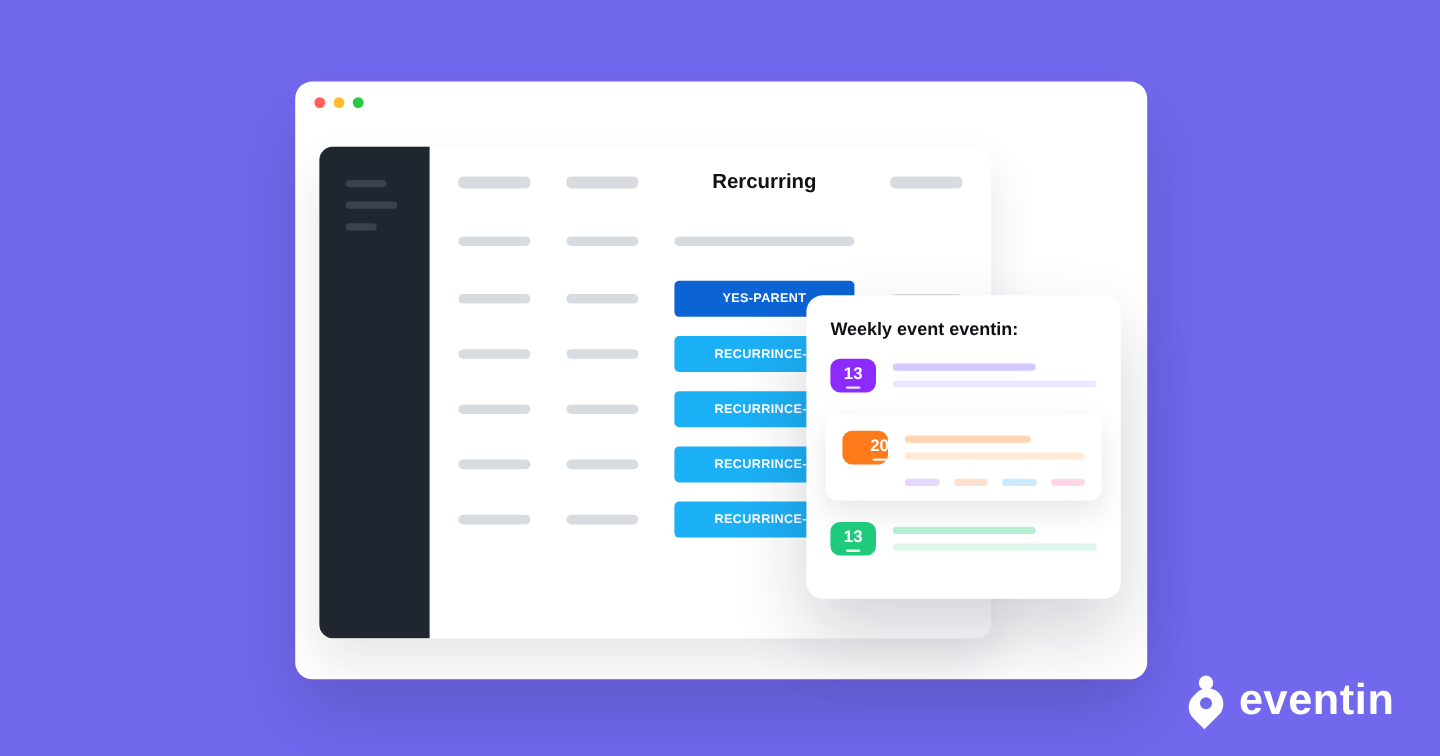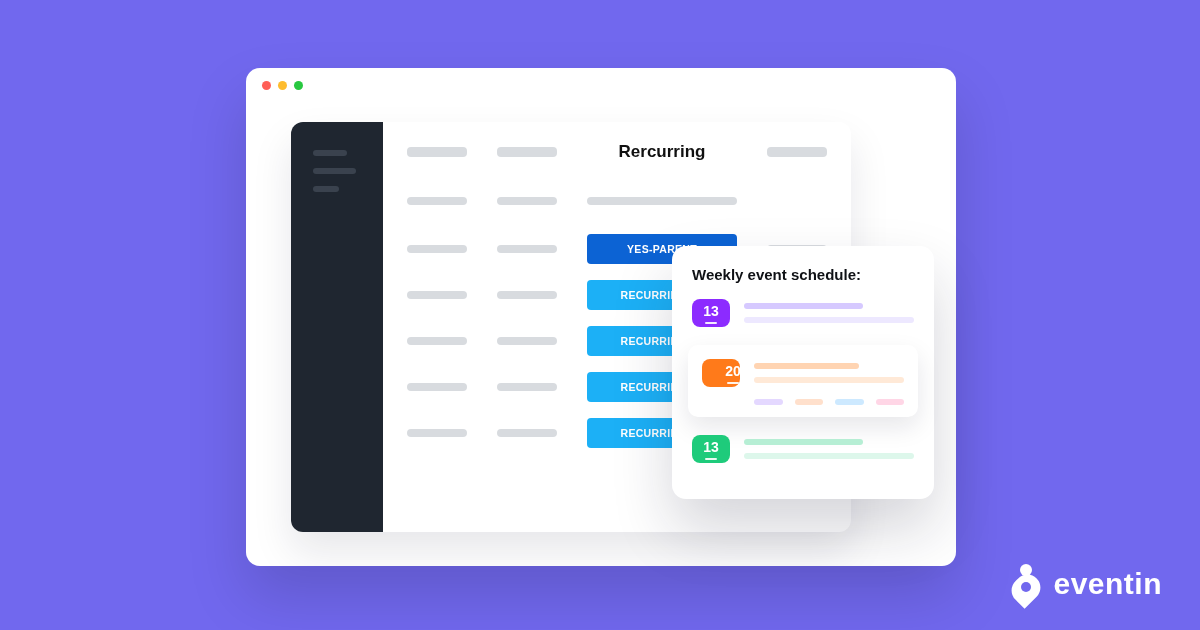--- a/index.html
+++ b/index.html
@@ -28,21 +28,21 @@
     align-items: center;
     padding-left: 16px;
     gap: 7px;
   }
   .dot { width: 9px; height: 9px; border-radius: 50%; }
 
   
   .app-card {
     position: absolute;
     top: 54px;
-    left: 45px;
+    left: 20px;
     width: 560px;
     height: 410px;
     background: #fff;
     border-radius: 12px;
     box-shadow: 0 20px 40px rgba(24,24,48,.10);
     display: flex;
     overflow: hidden;
   }
   .sidebar {
     width: 122px;
@@ -142,21 +142,21 @@
     width: 30px; height: 26px;
     background: #fff;
     border-radius: 15px 15px 15px 0;
     transform: rotate(-45deg);
   }
   .logo-mark .hole {
     position: absolute; top: 18px; left: 12px;
     width: 10px; height: 10px; border-radius: 50%;
     background: #7168EE;
   }
-  .logo-text { font-size: 30px; font-weight: 600; letter-spacing: .5px; }
+  .logo-text { font-size: 36px; font-weight: 600; letter-spacing: .5px; }
 </style>
 </head>
 <body>
 
 <div class="browser">
   <div class="browser-chrome">
     <span class="dot" style="background:#FF5F57"></span>
     <span class="dot" style="background:#FEBC2E"></span>
     <span class="dot" style="background:#28C840"></span>
   </div>
@@ -211,21 +211,21 @@
             <div class="ph"></div>
             <div class="btn child">RECURRINCE-4</div>
             <div class="ph"></div>
           </div>
         </div>
     </div>
   </div>
 </div>
 
 <div class="schedule">
-  <div class="schedule-title">Weekly event schedule:</div>
+  <div class="schedule-title">Weekly event eventin:</div>
   <div id="sched-host">
       <div class="sched-item">
         <div class="date-chip chip-purple">
           <span>13</span>
           <span class="under"></span>
         </div>
         <div class="sched-lines">
           <div class="bar" style="width: 70%; background: rgb(214, 201, 255);"></div>
           <div class="bar" style="width: 100%; background: rgb(237, 232, 255);"></div>
         </div>

